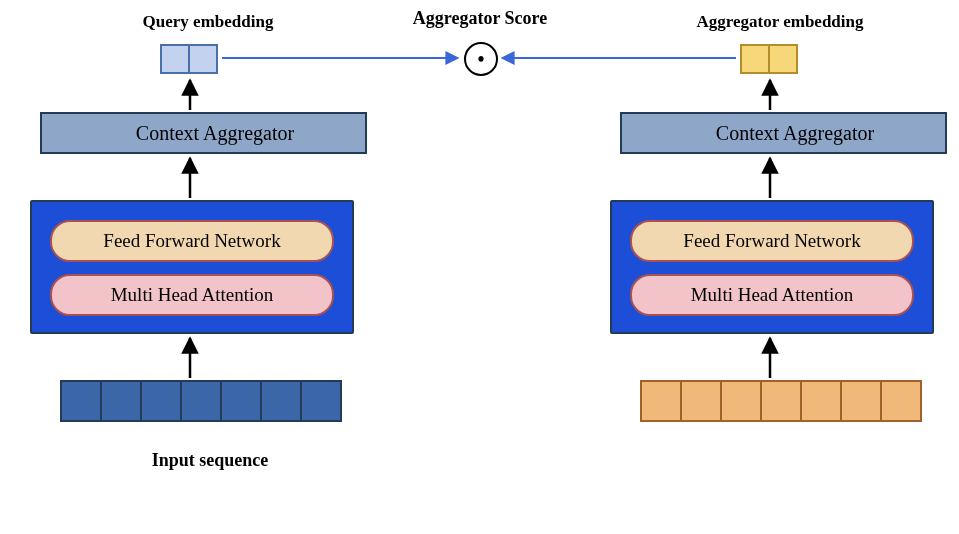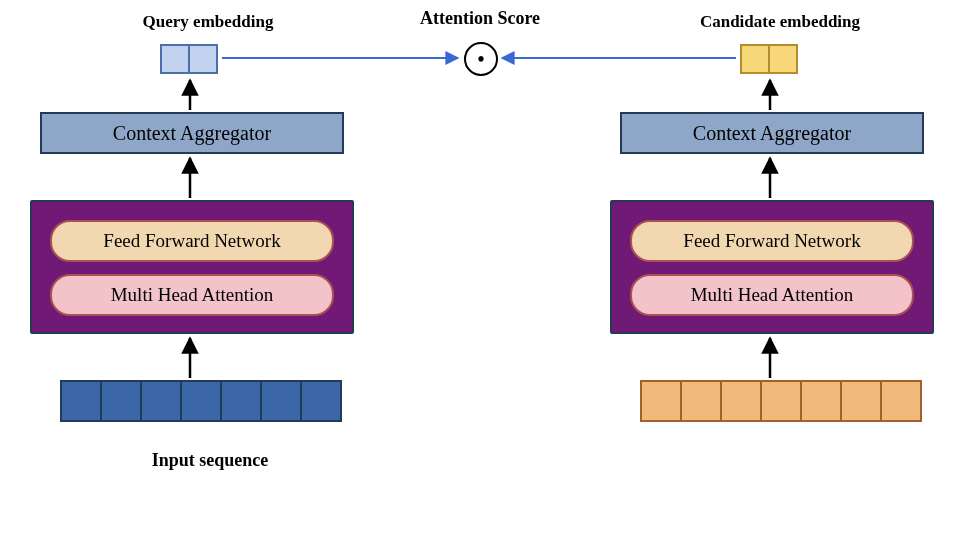--- a/index.html
+++ b/index.html
@@ -34,26 +34,27 @@
   .emb-cell:last-child { border-right: none; }
   .agg-box {
     width: 300px;
     height: 38px;
     border: 2px solid #233b57;
     background: #8ea6c8;
     display: flex;
     align-items: center;
     justify-content: center;
     font-size: 20px;
+    padding-left: 23px;
   }
   .enc-block {
     width: 320px;
     height: 130px;
     border: 2px solid #233b57;
-    background: #701a75;
+    background: #1d4ed8;
     border-radius: 2px;
   }
   .layer {
     position: absolute;
     width: 280px;
     height: 38px;
     border: 2px solid #a95050;
     border-radius: 20px;
     display: flex;
     align-items: center;
@@ -95,27 +96,27 @@
     width: 959px;
     height: 534px;
     pointer-events: none;
   }
 </style>
 </head>
 <body>
 
 <div class="canvas">
 
-  <div class="abs title" style="left:430px; top:8px; width:200px; transform:translateX(-50%); left:480px;">Attention Score</div>
+  <div class="abs title" style="left:430px; top:8px; width:200px; transform:translateX(-50%); left:480px;">Aggregator Score</div>
 
   <div class="abs dot-op" style="left:464px; top:42px;">•</div>
 
   <div class="abs title" style="left:98px; top:12px; width:220px; font-size:17px;">Query embedding</div>
 
-  <div class="abs title" style="left:650px; top:12px; width:260px; font-size:17px;">Candidate embedding</div>
+  <div class="abs title" style="left:650px; top:12px; width:260px; font-size:17px;">Aggregator embedding</div>
 
   <div class="abs emb-box" id="query-emb" style="left: 160px; top: 44px; border-color: rgb(75, 111, 168);">
       <div class="emb-cell" style="background: rgb(195, 211, 239); border-color: rgb(75, 111, 168);"></div>
       <div class="emb-cell" style="background: rgb(195, 211, 239); border-color: rgb(75, 111, 168);"></div>
     </div>
 
   <div class="abs emb-box" id="cand-emb" style="left: 740px; top: 44px; border-color: rgb(181, 140, 42);">
       <div class="emb-cell" style="background: rgb(246, 215, 122); border-color: rgb(181, 140, 42);"></div>
       <div class="emb-cell" style="background: rgb(246, 215, 122); border-color: rgb(181, 140, 42);"></div>
     </div>

